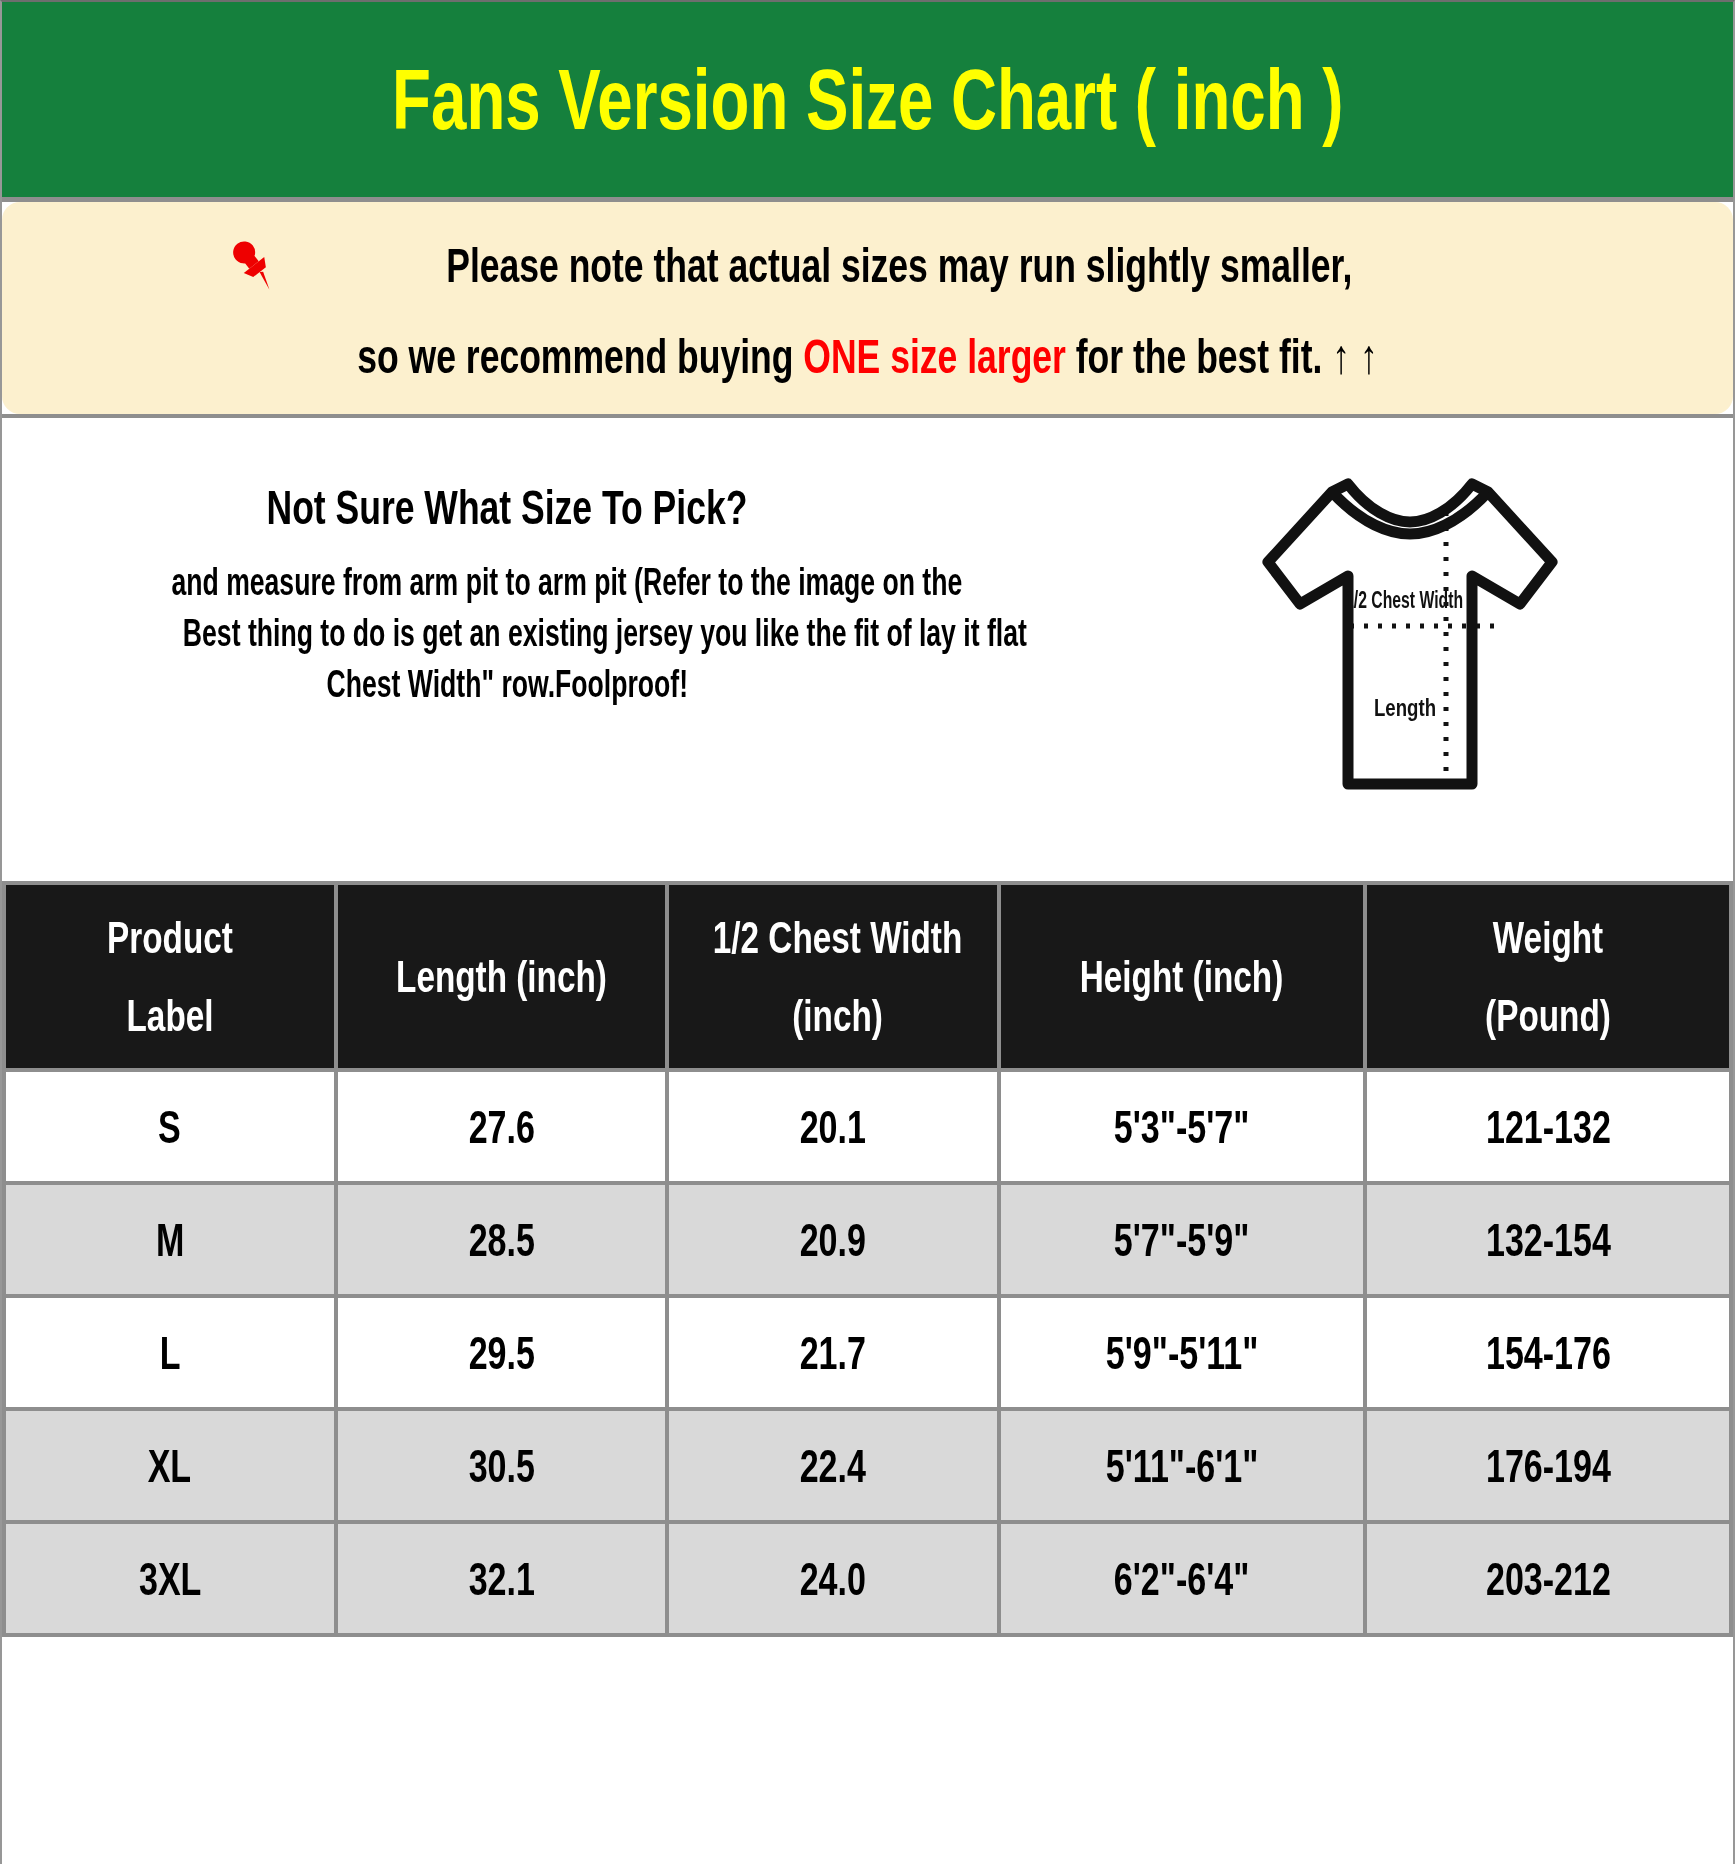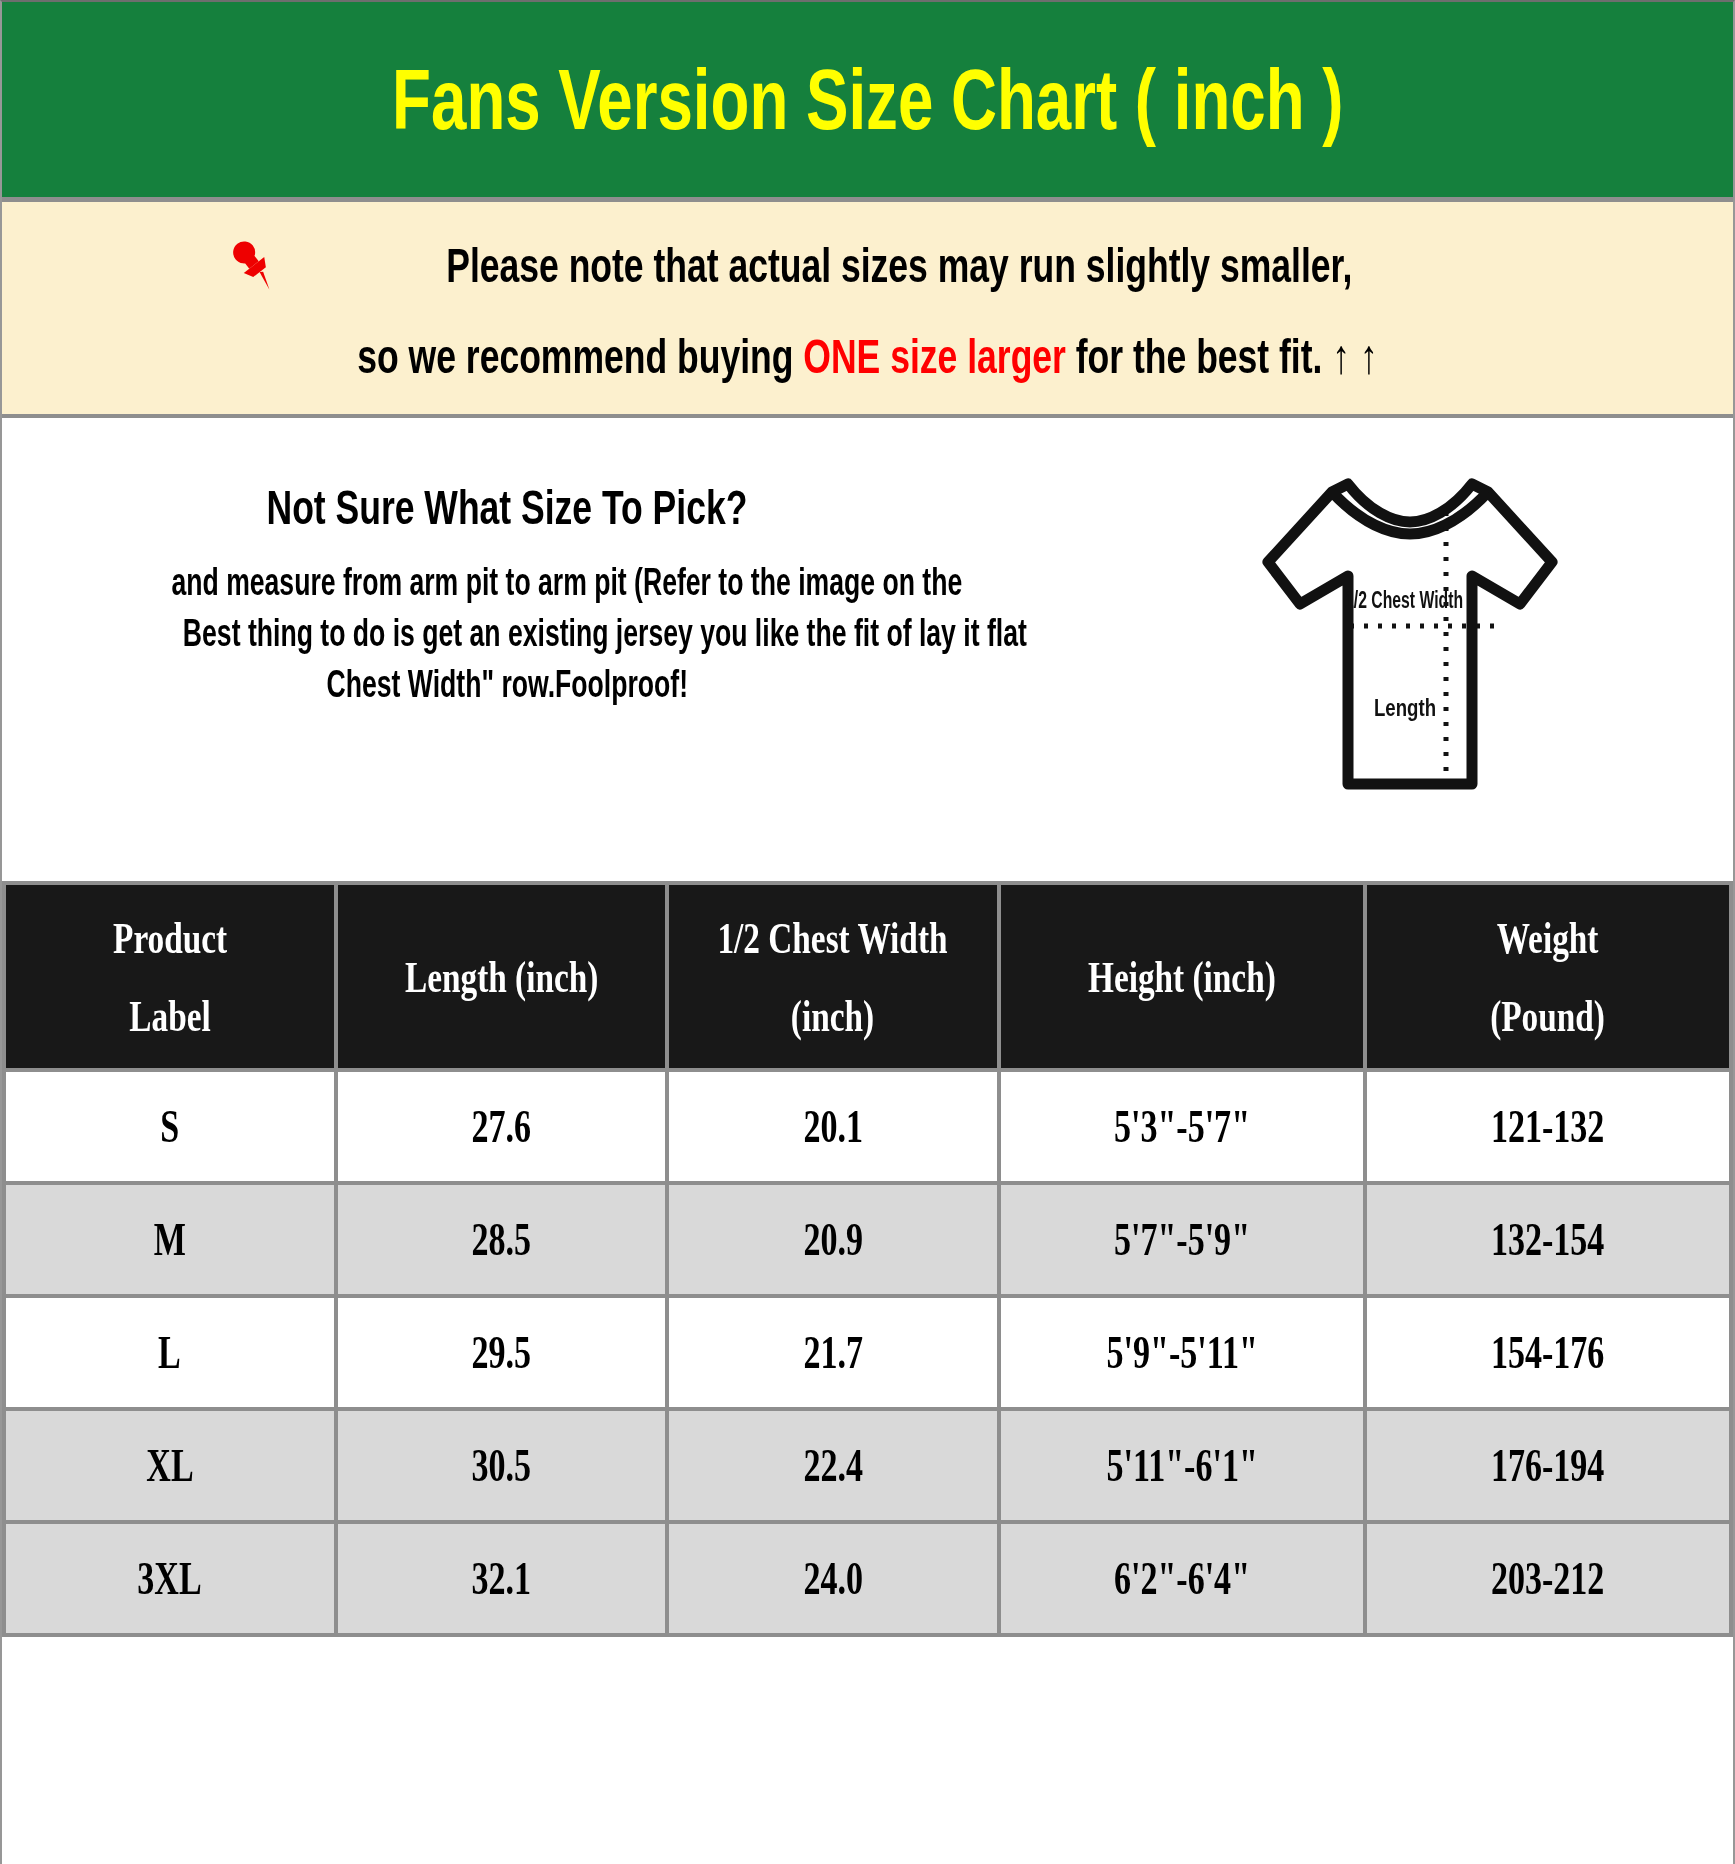--- a/index.html
+++ b/index.html
@@ -29,36 +29,36 @@
   }
   .title-band h1 { color:#FFFF00; font-size:86px; font-weight:bold; letter-spacing:0; }
 
   .band-divider { height:5px; background:#8E8E8E; }
   .band-divider.thin { height:4px; }
 
   
   .notice-band {
     height:212px; background:#FCF0CE;
     display:flex; flex-direction:column; align-items:center; justify-content:center;
-    gap:26px; text-align:center;
+    gap:26px; text-align:center;border-radius:18px;
   }
   .notice-line { font-size:48px; font-weight:bold; line-height:1.05; }
   .notice-line .red { color:#FF0000; }
   .pin-icon { display:inline-block; vertical-align:-14px; margin-right:2px; }
 
   
   .howto { height:463px; position:relative; background:#fff; }
   .howto-text { position:absolute; left:0; top:62px; width:1010px; text-align:center; }
   .howto-text h2 { font-size:48px; font-weight:bold; margin-bottom:22px; }
   .bodyline { font-size:38px; font-weight:bold; line-height:51px; }
   .shirt-wrap { position:absolute; left:1248px; top:48px; width:320px; height:340px; }
 
   
   table.size-table {
-    width:100%; border-collapse:collapse; table-layout:fixed;font-family:Liberation Serif, serif;
+    width:100%; border-collapse:collapse; table-layout:fixed;
   }
   .size-table th, .size-table td {
     border:4px solid #8E8E8E; text-align:center; vertical-align:middle;
     overflow:hidden;
   }
   .size-table thead tr { height:187px; background:#181818; color:#ffffff; }
   .size-table thead .thline { font-size:45px; font-weight:bold; line-height:78px; }
   .size-table tbody tr { height:113px; background:#ffffff; }
   .size-table tbody tr.alt { background:#D9D9D9; }
   .size-table tbody td { font-size:46px; font-weight:bold; }

